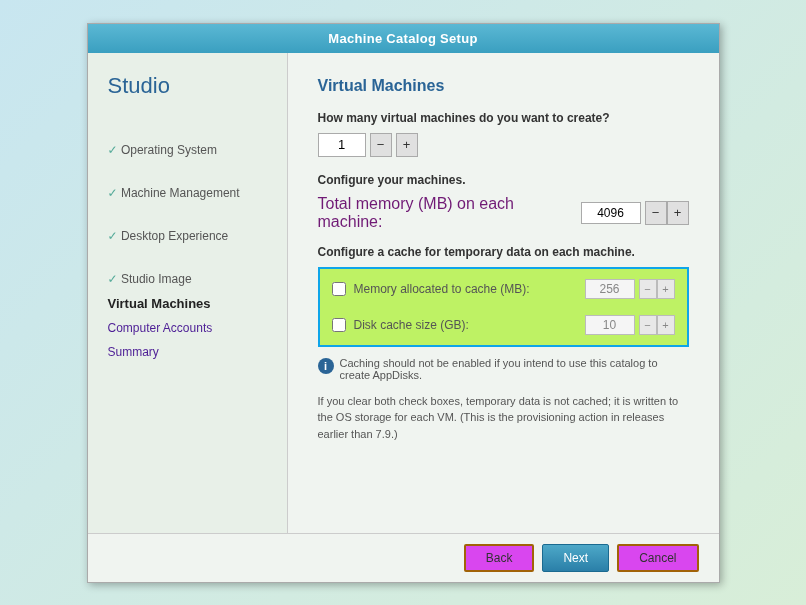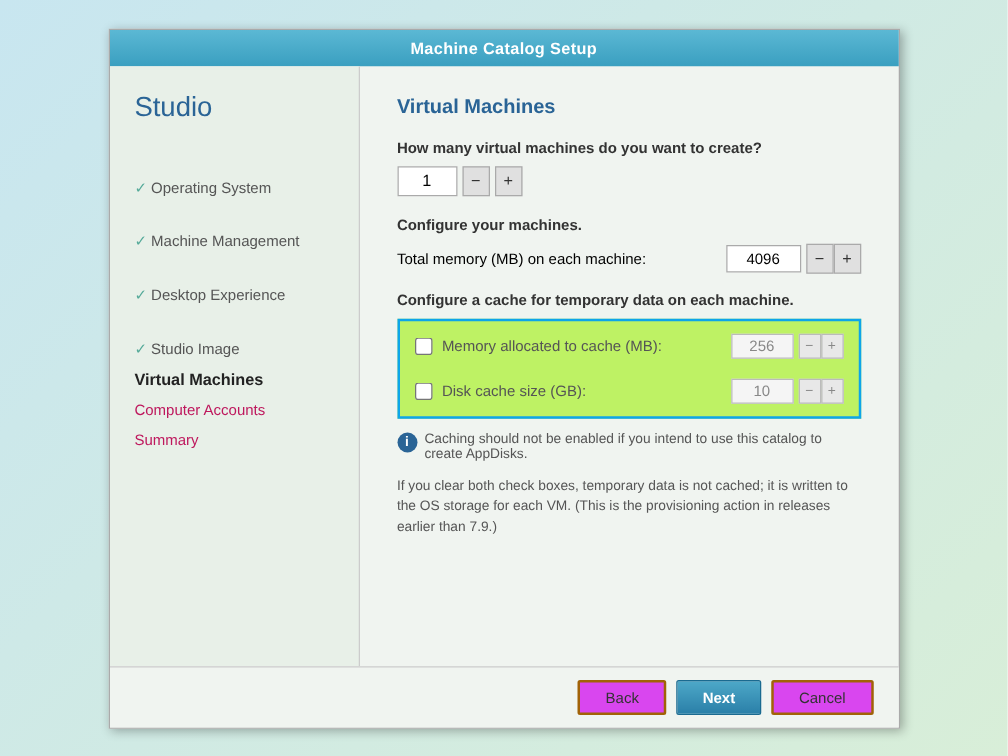--- a/index.html
+++ b/index.html
@@ -63,21 +63,21 @@
     .sidebar-nav li.completed::before {
       content: '✓ ';
       color: #5a9;
     }
     .sidebar-nav li.active {
       font-weight: 700;
       color: #222;
       font-size: 13px;
     }
     .sidebar-nav li.plain {
-      color: #be185d;
+      color: #4c1d95;
       padding-left: 20px;
     }
     .main {
       flex: 1;
       padding: 24px 30px 16px 30px;
       display: flex;
       flex-direction: column;
     }
     .main-title {
       font-size: 16px;
@@ -124,22 +124,22 @@
       font-weight: 700;
       color: #333;
       margin-bottom: 8px;
     }
     .memory-row {
       display: flex;
       align-items: center;
       margin-bottom: 14px;
     }
     .memory-row-label {
-      font-size: 12px;
-      color: #000000;
+      font-size: 16px;
+      color: #701a75;
       flex: 1;
     }
     .memory-value {
       width: 60px;
       height: 22px;
       border: 1px solid #aaa;
       text-align: center;
       font-size: 12px;
       background: white;
       margin-right: 4px;
@@ -236,21 +236,21 @@
     }
     .btn-default {
       background: #d946ef;
       border: 2px solid #a16207;
       color: #333;
     }
     .btn-primary {
       background: linear-gradient(180deg, #4da8c8 0%, #2a7fa8 100%);
       border: 1px solid #1a6a90;
       color: white;
-      font-weight: 700;
+      font-weight: 400;
     }
   </style>
 </head>
 <body>
 
 <div class="dialog">
 
   <div class="title-bar">
     <span>Machine Catalog Setup</span>
   </div>

